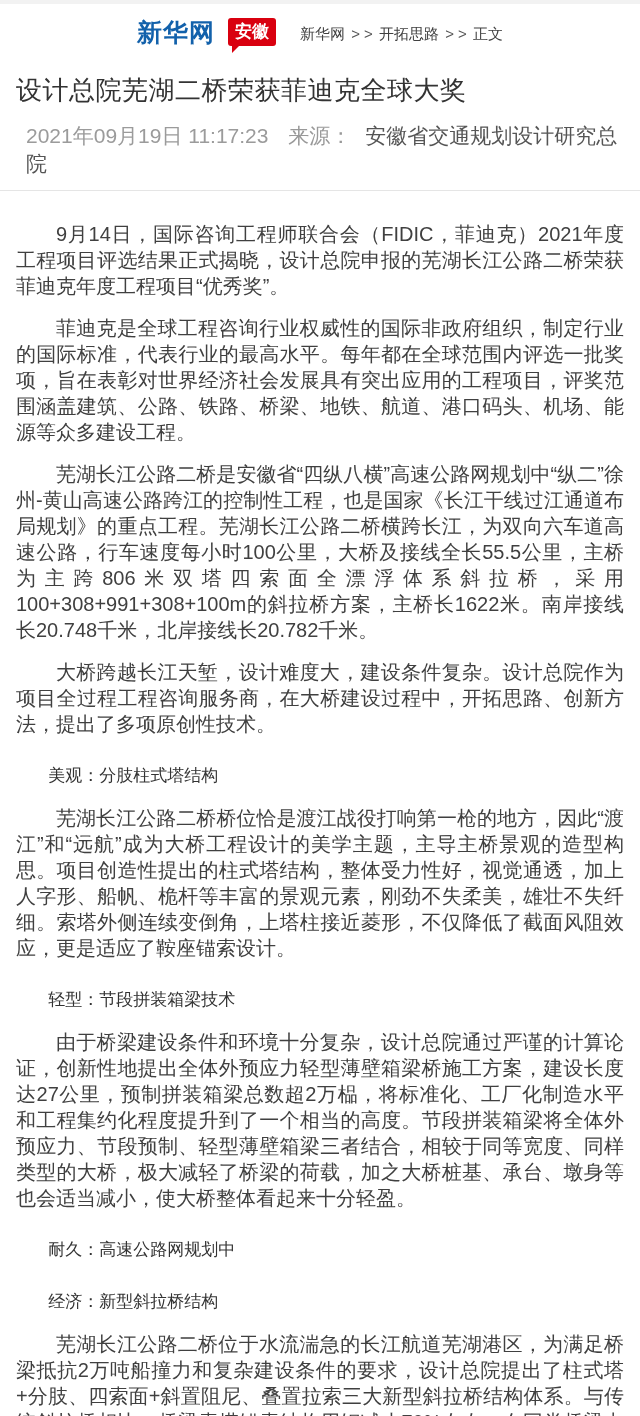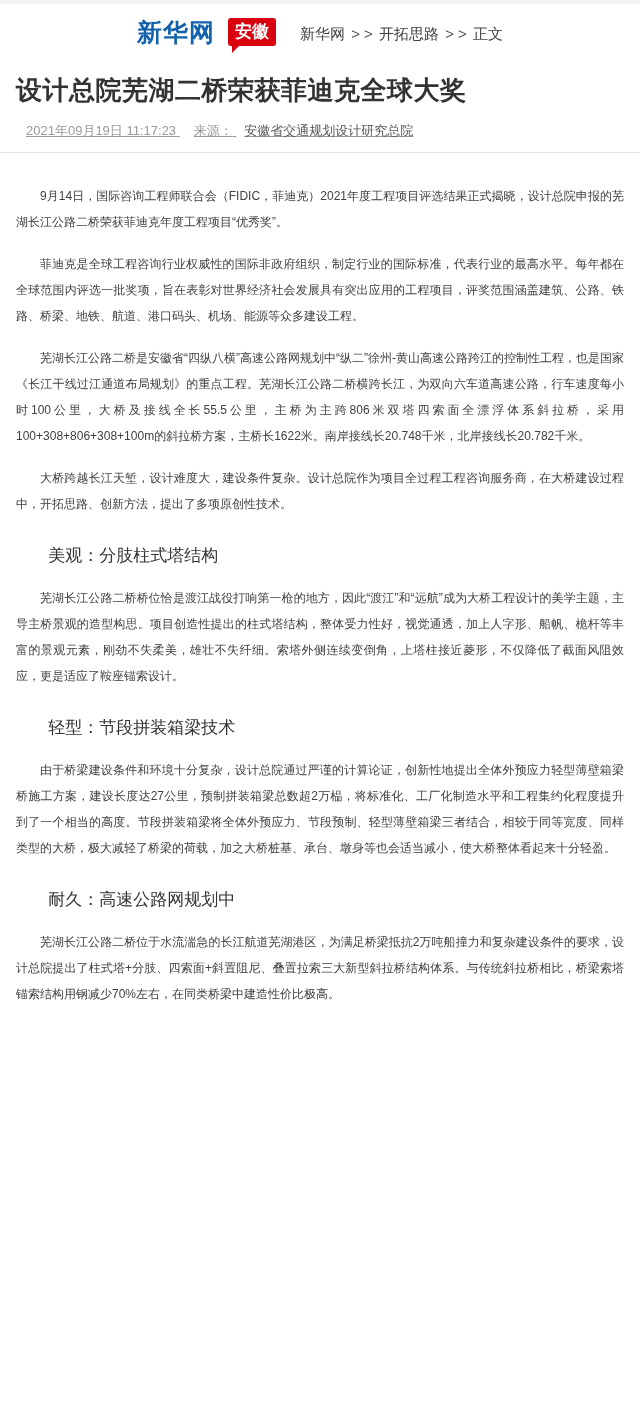--- a/index.html
+++ b/index.html
@@ -25,34 +25,34 @@
   }
   .logo-badge::after{
     content:"";position:absolute;left:4px;bottom:-7px;
     border:4px solid transparent;border-top-color:#d9000f;border-left-color:#d9000f;
   }
   .breadcrumb{margin-left:24px;font-size:15px;color:#404040;padding-top:5px;white-space:nowrap;}
   .bc-item[data-interactable="true"]{cursor:pointer;}
   .bc-sep{color:#555;margin:0 2px;}
   
   .article-title{
-    font-size:26px;font-weight:bold;color:#333;
+    font-size:26px;font-weight:normal;color:#333;
     margin:20px 16px 0;line-height:1.3;letter-spacing:0.5px;
   }
   .article-meta{
     margin:14px 16px 12px;padding-left:10px;
-    font-size:13px;color:#9b9b9b;text-decoration:underline;
+    font-size:21px;color:#9b9b9b;
   }
   .meta-source-label{margin-left:14px;color:#999;}
   .meta-source{color:#555;margin-left:8px;}
   .divider{border-bottom:1px solid #e5e5e5;}
   
   .article-body{padding:14px 16px 26px;}
   .para{
-    font-size:12px;line-height:26px;color:#404040;
+    font-size:20px;line-height:26px;color:#404040;
     text-indent:2em;margin:16px 0;text-align:justify;
   }
   .sec-heading{
     font-size:17px;line-height:26px;color:#333;font-weight:normal;
     text-indent:1.9em;margin:26px 0 16px;
   }
 </style>
 </head>
 <body>
 
@@ -72,21 +72,22 @@
   <span class="meta-date" data-interactable="false">2021年09月19日 11:17:23</span>
   <span class="meta-source-label" data-interactable="false">来源：</span>
   <span class="meta-source" data-interactable="false">安徽省交通规划设计研究总院</span>
 </div>
 
 <div class="divider" data-interactable="false"></div>
 
 <main class="article-body" data-interactable="false">
     <p class="para" data-interactable="false">9月14日，国际咨询工程师联合会（FIDIC，菲迪克）2021年度工程项目评选结果正式揭晓，设计总院申报的芜湖长江公路二桥荣获菲迪克年度工程项目“优秀奖”。</p>
     <p class="para" data-interactable="false">菲迪克是全球工程咨询行业权威性的国际非政府组织，制定行业的国际标准，代表行业的最高水平。每年都在全球范围内评选一批奖项，旨在表彰对世界经济社会发展具有突出应用的工程项目，评奖范围涵盖建筑、公路、铁路、桥梁、地铁、航道、港口码头、机场、能源等众多建设工程。</p>
-    <p class="para" data-interactable="false">芜湖长江公路二桥是安徽省“四纵八横”高速公路网规划中“纵二”徐州-黄山高速公路跨江的控制性工程，也是国家《长江干线过江通道布局规划》的重点工程。芜湖长江公路二桥横跨长江，为双向六车道高速公路，行车速度每小时100公里，大桥及接线全长55.5公里，主桥为主跨806米双塔四索面全漂浮体系斜拉桥，采用100+308+806+308+100m的斜拉桥方案，主桥长1622米。南岸接线长20.748千米，北岸接线长20.782千米。</p>
+    <p class="para" data-interactable="false">芜湖长江公路二桥是安徽省“四纵八横”高速公路网规划中“纵二”徐州-黄山高速公路跨江的控制性工程，也是国家《长江干线过江通道布局规划》的重点工程。芜湖长江公路二桥横跨长江，为双向六车道高速公路，行车速度每小时100公里，大桥及接线全长55.5公里，主桥为主跨806米双塔四索面全漂浮体系斜拉桥，采用100+308+991+308+100m的斜拉桥方案，主桥长1622米。南岸接线长20.748千米，北岸接线长20.782千米。</p>
     <p class="para" data-interactable="false">大桥跨越长江天堑，设计难度大，建设条件复杂。设计总院作为项目全过程工程咨询服务商，在大桥建设过程中，开拓思路、创新方法，提出了多项原创性技术。</p>
     <h2 class="sec-heading" data-interactable="false">美观：分肢柱式塔结构</h2>
     <p class="para" data-interactable="false">芜湖长江公路二桥桥位恰是渡江战役打响第一枪的地方，因此“渡江”和“远航”成为大桥工程设计的美学主题，主导主桥景观的造型构思。项目创造性提出的柱式塔结构，整体受力性好，视觉通透，加上人字形、船帆、桅杆等丰富的景观元素，刚劲不失柔美，雄壮不失纤细。索塔外侧连续变倒角，上塔柱接近菱形，不仅降低了截面风阻效应，更是适应了鞍座锚索设计。</p>
     <h2 class="sec-heading" data-interactable="false">轻型：节段拼装箱梁技术</h2>
     <p class="para" data-interactable="false">由于桥梁建设条件和环境十分复杂，设计总院通过严谨的计算论证，创新性地提出全体外预应力轻型薄壁箱梁桥施工方案，建设长度达27公里，预制拼装箱梁总数超2万榀，将标准化、工厂化制造水平和工程集约化程度提升到了一个相当的高度。节段拼装箱梁将全体外预应力、节段预制、轻型薄壁箱梁三者结合，相较于同等宽度、同样类型的大桥，极大减轻了桥梁的荷载，加之大桥桩基、承台、墩身等也会适当减小，使大桥整体看起来十分轻盈。</p>
     <h2 class="sec-heading" data-interactable="false">耐久：高速公路网规划中</h2>
+    <h2 class="sec-heading" data-interactable="false">经济：新型斜拉桥结构</h2>
     <p class="para" data-interactable="false">芜湖长江公路二桥位于水流湍急的长江航道芜湖港区，为满足桥梁抵抗2万吨船撞力和复杂建设条件的要求，设计总院提出了柱式塔+分肢、四索面+斜置阻尼、叠置拉索三大新型斜拉桥结构体系。与传统斜拉桥相比，桥梁索塔锚索结构用钢减少70%左右，在同类桥梁中建造性价比极高。</p>
   </main>
 
 </body></html>

